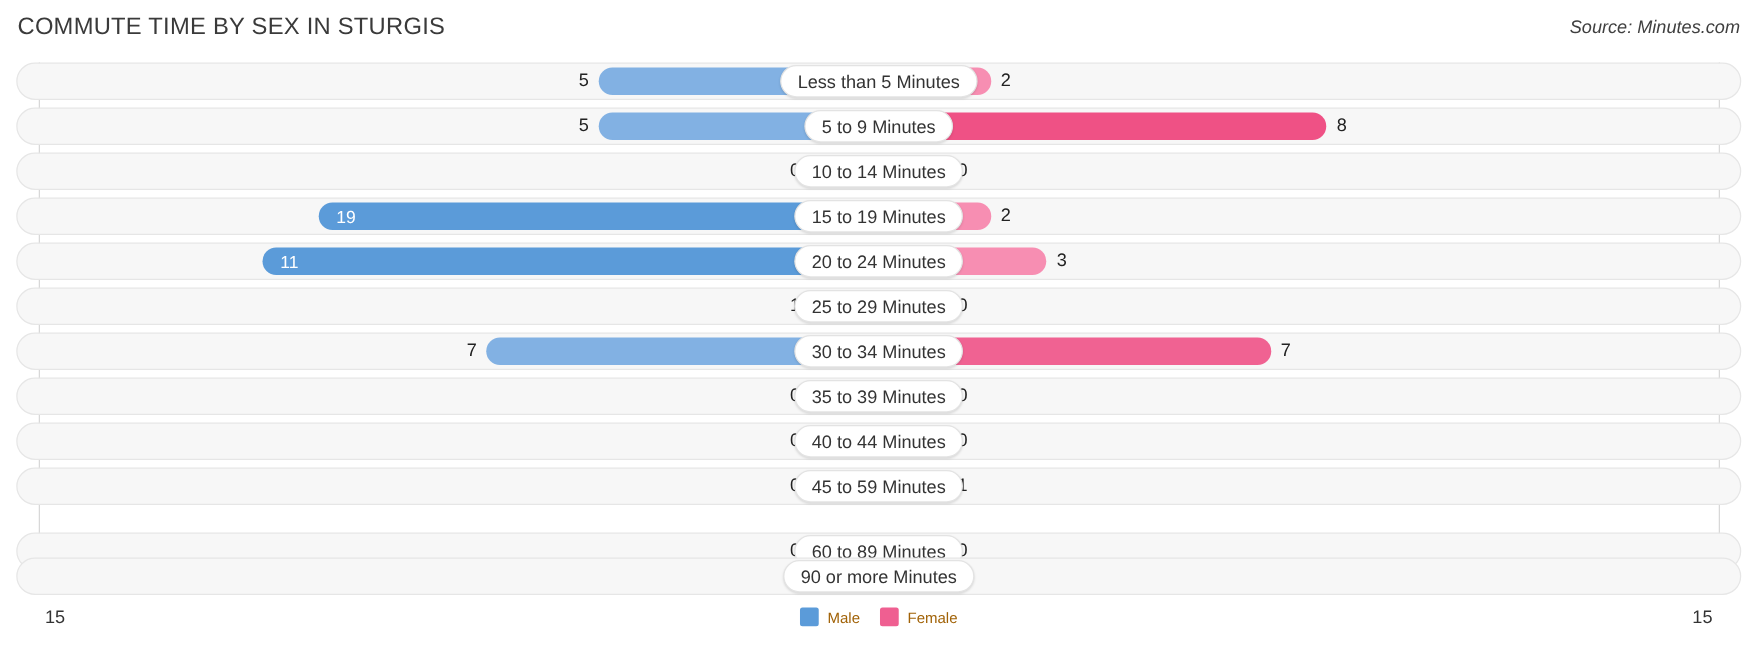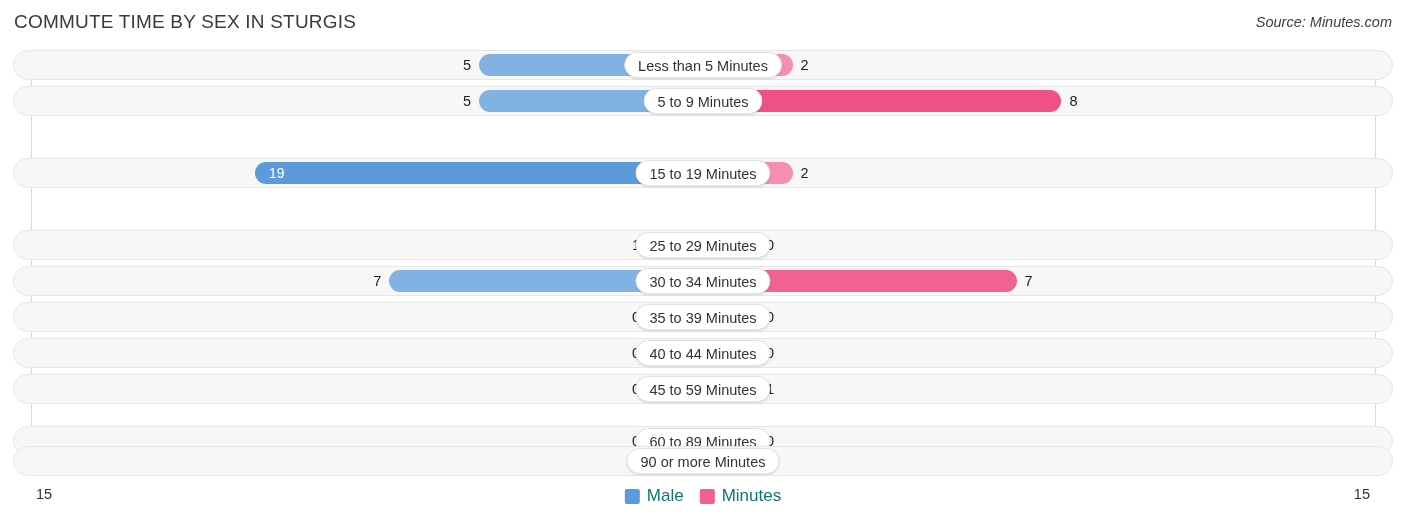--- a/index.html
+++ b/index.html
@@ -81,21 +81,21 @@
   }
   .axis-end-left{left:36px;}
   .axis-end-right{right:36px;}
 
   .legend{
     position:absolute;left:50%;top:2px;transform:translateX(-50%);
     display:flex;align-items:center;gap:16px;
   }
   .legend-item{display:flex;align-items:center;gap:7px;}
   .swatch{width:15px;height:15px;border-radius:2px;display:block;}
-  .legend-label{font-size:17px;color:#0f766e;}
+  .legend-label{font-size:12px;color:#a16207;}
 </style>
 </head>
 <body>
 
 <div class="page">
 
   <div class="title">COMMUTE TIME BY SEX IN STURGIS</div>
   <div class="source">Source: Minutes.com</div>
 
   <div class="plot" id="plot">
@@ -110,27 +110,43 @@
         <div class="pill" style="left: 690px;">Less than 5 Minutes</div>
       </div>
       <div class="row" style="top: 36px;">
         <div class="track"></div>
         <div class="bar bar-left" style="left: 466px; width: 224px; background: rgb(130, 177, 227);"></div>
         <div class="bar bar-right" style="left: 690px; width: 358.4px; background: rgb(239, 81, 133);"></div>
         <div class="val val-out-left" style="left: 418px; width: 40px;">5</div>
         <div class="val val-out-right" style="left: 1056.4px; width: 40px;">8</div>
         <div class="pill" style="left: 690px;">5 to 9 Minutes</div>
       </div>
+      <div class="row" style="top: 72px;">
+        <div class="track"></div>
+        <div class="bar bar-left" style="left: 635px; width: 55px; background: rgb(185, 209, 240);"></div>
+        <div class="bar bar-right" style="left: 690px; width: 55px; background: rgb(249, 184, 206);"></div>
+        <div class="val val-out-left" style="left: 587px; width: 40px;">0</div>
+        <div class="val val-out-right" style="left: 753px; width: 40px;">0</div>
+        <div class="pill" style="left: 690px;">10 to 14 Minutes</div>
+      </div>
       <div class="row" style="top: 108px;">
         <div class="track"></div>
         <div class="bar bar-left" style="left: 242px; width: 448px; background: rgb(91, 155, 217);"></div>
         <div class="bar bar-right" style="left: 690px; width: 89.6px; background: rgb(247, 142, 178);"></div>
         <div class="val val-in" style="left: 256px;">19</div>
         <div class="val val-out-right" style="left: 787.6px; width: 40px;">2</div>
         <div class="pill" style="left: 690px;">15 to 19 Minutes</div>
+      </div>
+      <div class="row" style="top: 144px;">
+        <div class="track"></div>
+        <div class="bar bar-left" style="left: 197.2px; width: 492.8px; background: rgb(91, 155, 217);"></div>
+        <div class="bar bar-right" style="left: 690px; width: 134.4px; background: rgb(247, 142, 178);"></div>
+        <div class="val val-in" style="left: 211.2px;">11</div>
+        <div class="val val-out-right" style="left: 832.4px; width: 40px;">3</div>
+        <div class="pill" style="left: 690px;">20 to 24 Minutes</div>
       </div>
       <div class="row" style="top: 180px;">
         <div class="track"></div>
         <div class="bar bar-left" style="left: 635px; width: 55px; background: rgb(168, 200, 236);"></div>
         <div class="bar bar-right" style="left: 690px; width: 55px; background: rgb(249, 184, 206);"></div>
         <div class="val val-out-left" style="left: 587px; width: 40px;">1</div>
         <div class="val val-out-right" style="left: 753px; width: 40px;">0</div>
         <div class="pill" style="left: 690px;">25 to 29 Minutes</div>
       </div>
       <div class="row" style="top: 216px;">
@@ -186,18 +202,18 @@
   <div class="footer">
     <div class="axis-end axis-end-left">15</div>
     <div class="axis-end axis-end-right">15</div>
     <div class="legend" id="legend">
         <div class="legend-item">
           <span class="swatch" style="background: rgb(91, 155, 217);"></span>
           <span class="legend-label">Male</span>
         </div>
         <div class="legend-item">
           <span class="swatch" style="background: rgb(239, 95, 145);"></span>
-          <span class="legend-label">Minutes</span>
+          <span class="legend-label">Female</span>
         </div>
       </div>
   </div>
 
 </div>
 
 </body></html>

